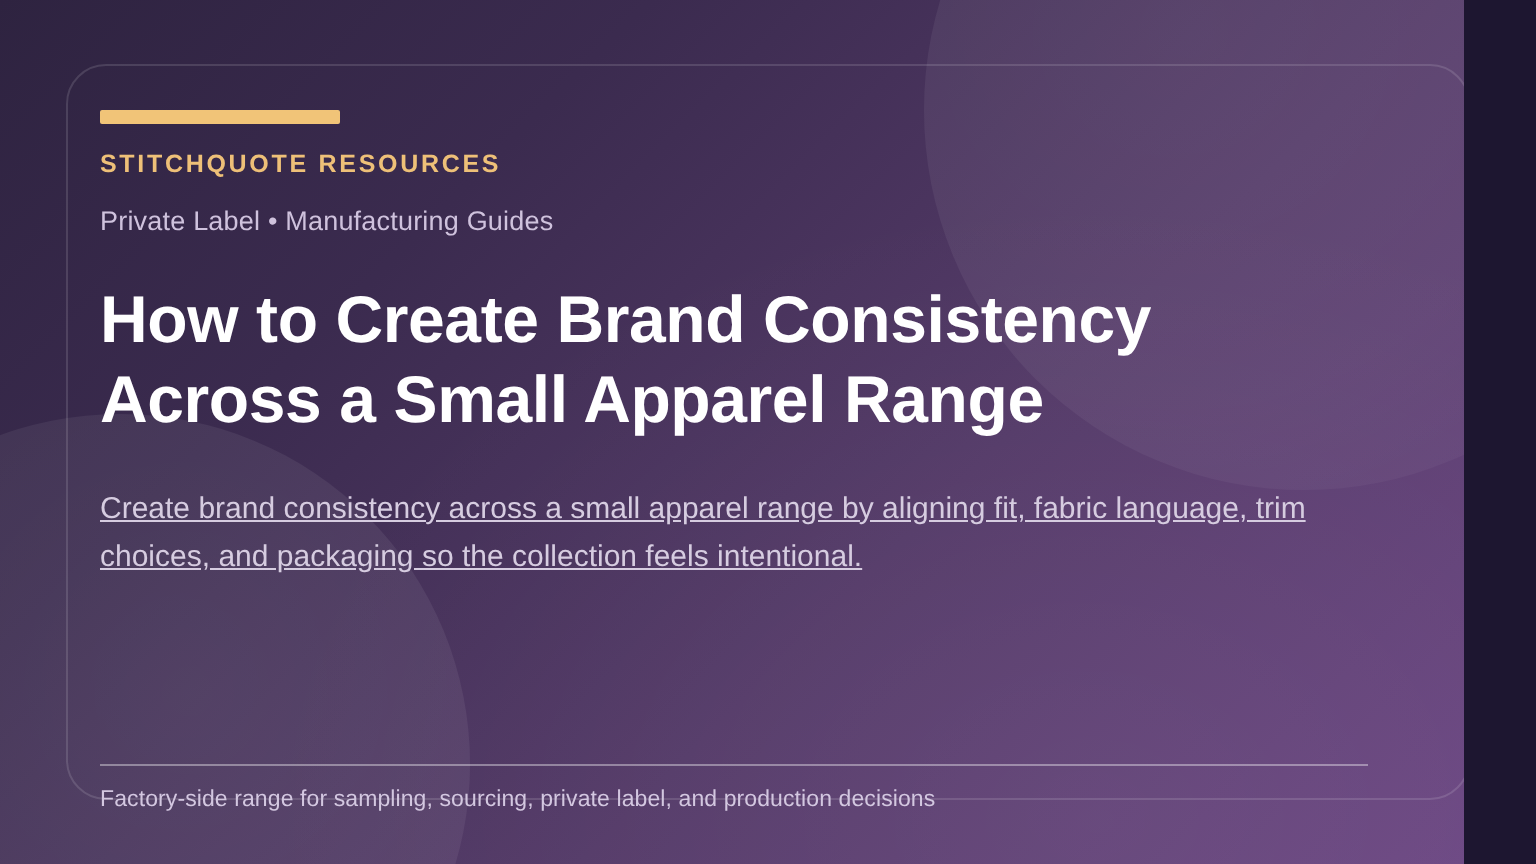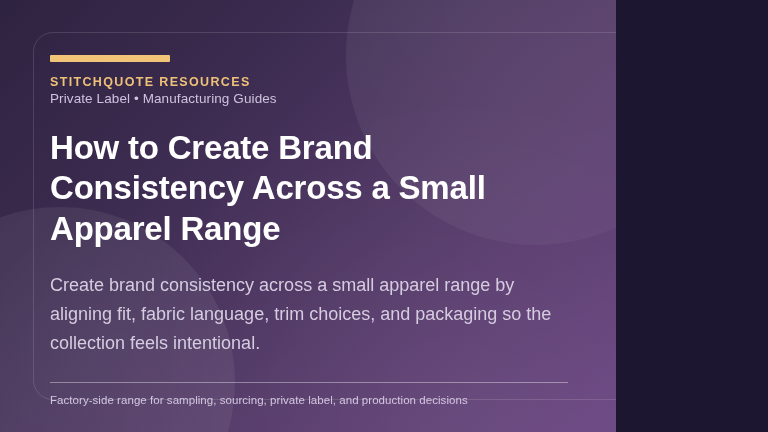--- a/index.html
+++ b/index.html
@@ -2,21 +2,21 @@
 <html><head>
 <meta charset="utf-8">
 <style>
   html, body {
     margin: 0;
     padding: 0;
     background: #1d1630;
   }
   #slide {
     position: relative;
-    width: 616px;
+    width: 732px;
     height: 432px;
     overflow: hidden;
     font-family: "Liberation Sans", sans-serif;
     background: linear-gradient(135deg, #2e2340 0%, #3b2b4f 28%, #543a68 62%, #6b4682 100%);
   }
 
   
   .blob {
     position: absolute;
     border-radius: 50%;
@@ -80,40 +80,41 @@
     background: #f1c478;
   }
   #eyebrow {
     margin-top: 13px;
     font-size: 12.5px;
     font-weight: bold;
     letter-spacing: 1.35px;
     color: #eec078;
   }
   #subtitle {
-    margin-top: 2px;
+    margin-top: 14px;
     font-size: 13.5px;
     font-weight: normal;
     color: #cfc2dd;
     letter-spacing: 0.1px;
   }
   #headline {
     font-size: 33px;
     line-height: 1.22;
     font-weight: bold;
     color: #ffffff;
     letter-spacing: -0.2px;
     max-width: 680px;
   }
   #description {
     margin-top: 0;
-    font-size: 18px;
+    font-size: 15px;
     line-height: 1.62;
     color: #d6cce0;
     max-width: 640px;
+    text-decoration: underline;
   }
 
   
   #footer {
     position: absolute;
     left: 50px;
     right: 48px;
     bottom: 26px;
   }
   #footer-divider {

